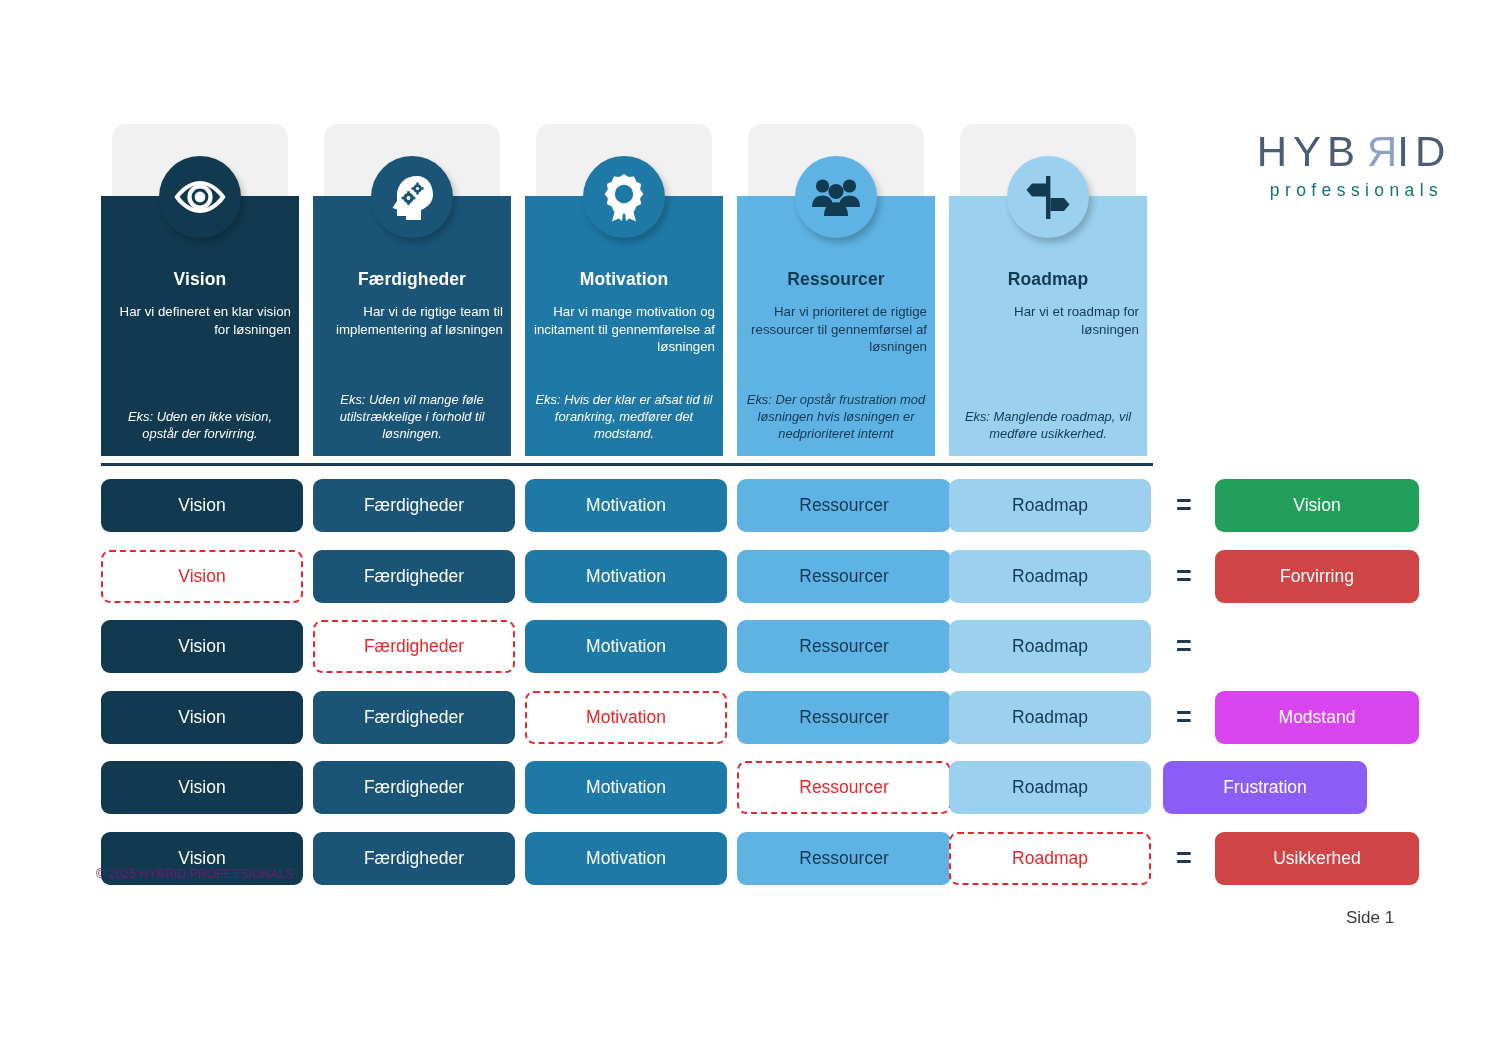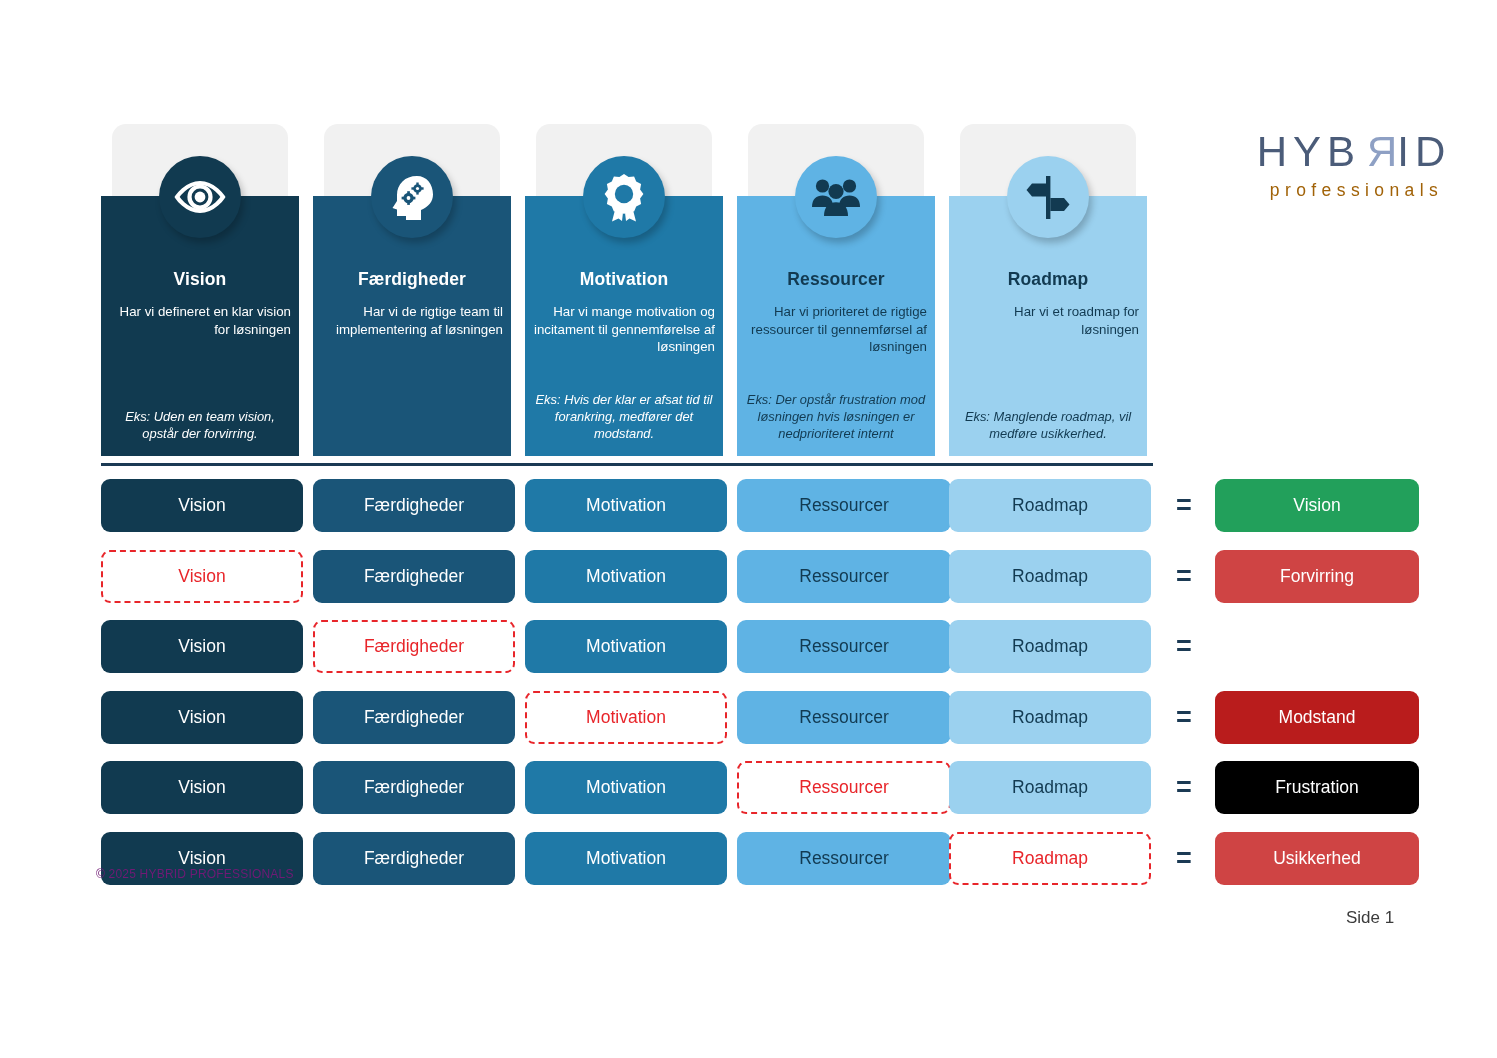--- a/index.html
+++ b/index.html
@@ -100,21 +100,21 @@
   }
   .logo-main .rflip {
     display: inline-block;
     transform: scaleX(-1);
     color: #8ea0c4;
   }
   .logo-sub {
     margin-top: 9px;
     font-size: 17.5px;
     letter-spacing: 5.4px;
-    color: #a16207;
+    color: #0f766e;
     font-weight: 300;
     line-height: 1;
     white-space: nowrap;
     padding-left: 5px;
   }
 
   
   #divider {
     position: absolute;
     left: 101px; top: 463px;
@@ -197,21 +197,21 @@
     <div class="card-body" style="background:#113a50; color:#ffffff;">
       <div class="card-circle" style="background:#113a50;">
         <svg width="52" height="52" viewBox="0 0 52 52">
         <path d="M26 12 C12 12 3 26 3 26 C3 26 12 40 26 40 C40 40 49 26 49 26 C49 26 40 12 26 12 Z" fill="none" stroke="#ffffff" stroke-width="4.2"></path>
         <circle cx="26" cy="26" r="10.5" fill="none" stroke="#ffffff" stroke-width="4.2"></circle>
         <circle cx="26" cy="26" r="5.4" fill="#ffffff"></circle>
       </svg>
       </div>
       <div class="card-title">Vision</div>
       <div class="card-desc">Har vi defineret en klar vision for løsningen</div>
-      <div class="card-eks">Eks: Uden en team vision, opstår der forvirring.</div>
+      <div class="card-eks">Eks: Uden en ikke vision, opstår der forvirring.</div>
     </div>
       </div>
       <div class="card" style="left: 212px;">
     <div class="card-tab"></div>
     <div class="card-body" style="background:#1a5578; color:#ffffff;">
       <div class="card-circle" style="background:#1a5578;">
         <svg width="50" height="50" viewBox="0 0 50 50">
         <path d="M30 4 C18 4 10 12 10 23 L10 29 L5.5 36 L10 37.5 L10 44 L19 44 L19 48 L34 48 L34 38
                  C41.5 35 46 29.5 46 22.5 C46 12 39.5 4 30 4 Z" fill="#ffffff"></path>
         <circle cx="30" cy="17" r="6.8" fill="none" stroke="#ffffff" stroke-width="0"></circle>
@@ -226,20 +226,21 @@
           <circle cx="21.5" cy="26" r="1.9" fill="#ffffff"></circle>
           <rect x="20.2" y="19.2" width="2.7" height="3.3"></rect>
           <rect x="20.2" y="29.6" width="2.7" height="3.3"></rect>
           <rect x="14.6" y="24.7" width="3.3" height="2.7"></rect>
           <rect x="25.1" y="24.7" width="3.3" height="2.7"></rect>
         </g>
       </svg>
       </div>
       <div class="card-title">Færdigheder</div>
       <div class="card-desc">Har vi de rigtige team til implementering af løsningen</div>
+      <div class="card-eks">Eks: Uden vil mange føle utilstrækkelige i forhold til løsningen.</div>
     </div>
       </div>
       <div class="card" style="left: 424px;">
     <div class="card-tab"></div>
     <div class="card-body" style="background:#1f79a7; color:#ffffff;">
       <div class="card-circle" style="background:#1f79a7;">
         <svg width="50" height="50" viewBox="0 0 50 50">
         <path d="M25 2 L29.6 5.1 L35.1 4.4 L37.2 9.6 L42.1 12.1 L41.1 17.6 L44.4 22 L41.1 26.4
                  L42.1 31.9 L37.2 34.4 L35.1 39.6 L29.6 38.9 L25 42 L20.4 38.9 L14.9 39.6
                  L12.8 34.4 L7.9 31.9 L8.9 26.4 L5.6 22 L8.9 17.6 L7.9 12.1 L12.8 9.6
@@ -327,30 +328,30 @@
         <div class="cell" style="left: 848px; width: 202px; background: rgb(155, 209, 239); color: rgb(18, 58, 81);">Roadmap</div>
         <div class="eq" style="left: 1066px;">=</div>
       </div>
       <div class="row">
         <div class="cell" style="left: 0px; width: 202px; background: rgb(17, 58, 80); color: rgb(255, 255, 255);">Vision</div>
         <div class="cell" style="left: 212px; width: 202px; background: rgb(26, 85, 120); color: rgb(255, 255, 255);">Færdigheder</div>
         <div class="cell missing" style="left: 424px; width: 202px;">Motivation</div>
         <div class="cell" style="left: 636px; width: 214px; background: rgb(95, 179, 228); color: rgb(18, 58, 81);">Ressourcer</div>
         <div class="cell" style="left: 848px; width: 202px; background: rgb(155, 209, 239); color: rgb(18, 58, 81);">Roadmap</div>
         <div class="eq" style="left: 1066px;">=</div>
-        <div class="outcome" style="left: 1114px; background: #b91c1c;">Modstand</div>
+        <div class="outcome" style="left: 1114px; background: #d946ef;">Modstand</div>
       </div>
       <div class="row">
         <div class="cell" style="left: 0px; width: 202px; background: rgb(17, 58, 80); color: rgb(255, 255, 255);">Vision</div>
         <div class="cell" style="left: 212px; width: 202px; background: rgb(26, 85, 120); color: rgb(255, 255, 255);">Færdigheder</div>
         <div class="cell" style="left: 424px; width: 202px; background: rgb(31, 121, 167); color: rgb(255, 255, 255);">Motivation</div>
         <div class="cell missing" style="left: 636px; width: 214px;">Ressourcer</div>
         <div class="cell" style="left: 848px; width: 202px; background: rgb(155, 209, 239); color: rgb(18, 58, 81);">Roadmap</div>
         <div class="eq" style="left: 1066px;">=</div>
-        <div class="outcome" style="left: 1114px; background: #000000;">Frustration</div>
+        <div class="outcome" style="left: 1062px; background: #8b5cf6;">Frustration</div>
       </div>
       <div class="row">
         <div class="cell" style="left: 0px; width: 202px; background: rgb(17, 58, 80); color: rgb(255, 255, 255);">Vision</div>
         <div class="cell" style="left: 212px; width: 202px; background: rgb(26, 85, 120); color: rgb(255, 255, 255);">Færdigheder</div>
         <div class="cell" style="left: 424px; width: 202px; background: rgb(31, 121, 167); color: rgb(255, 255, 255);">Motivation</div>
         <div class="cell" style="left: 636px; width: 214px; background: rgb(95, 179, 228); color: rgb(18, 58, 81);">Ressourcer</div>
         <div class="cell missing" style="left: 848px; width: 202px;">Roadmap</div>
         <div class="eq" style="left: 1066px;">=</div>
         <div class="outcome" style="left: 1114px; background: rgb(207, 68, 68);">Usikkerhed</div>
       </div>

